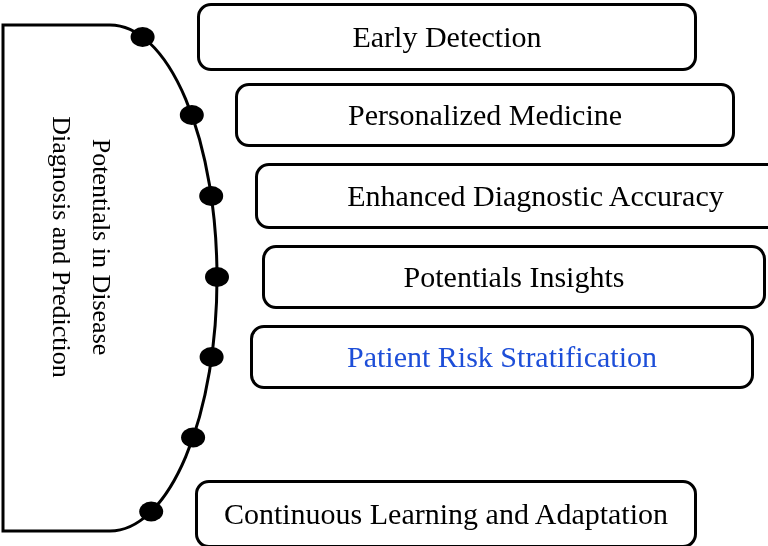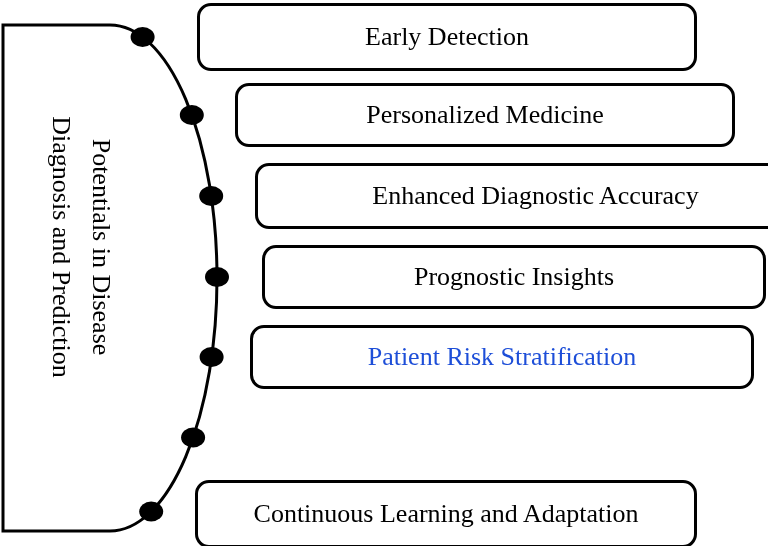--- a/index.html
+++ b/index.html
@@ -26,21 +26,21 @@
   }
   .item-box {
     position: absolute;
     box-sizing: border-box;
     background: #ffffff;
     border: 3px solid #000000;
     border-radius: 14px;
     display: flex;
     align-items: center;
     justify-content: center;
-    font-size: 26px;
+    font-size: 30px;
     line-height: 1;
     text-align: center;
     white-space: nowrap;
   }
   .vtitle {
     position: absolute;
     left: -89px;
     top: 207px;
     width: 340px;
     height: 80px;
@@ -80,21 +80,21 @@
       <div class="item-box" style="left: 197px; top: 3px; width: 500px; height: 68px; border-color: rgb(0, 0, 0); color: rgb(0, 0, 0);">
         <span>Early Detection</span>
       </div>
       <div class="item-box" style="left: 235px; top: 83px; width: 500px; height: 64px; border-color: rgb(0, 0, 0); color: rgb(0, 0, 0);">
         <span>Personalized Medicine</span>
       </div>
       <div class="item-box" style="left: 255px; top: 163px; width: 561px; height: 66px; border-color: rgb(0, 0, 0); color: rgb(0, 0, 0);">
         <span>Enhanced Diagnostic Accuracy</span>
       </div>
       <div class="item-box" style="left: 262px; top: 245px; width: 504px; height: 64px; border-color: rgb(0, 0, 0); color: rgb(0, 0, 0);">
-        <span>Prognostic Insights</span>
+        <span>Potentials Insights</span>
       </div>
       <div class="item-box" style="left: 250px; top: 325px; width: 504px; height: 64px; border-color: rgb(0, 0, 0); color: #1d4ed8;">
         <span>Patient Risk Stratification</span>
       </div>
       <div class="item-box" style="left: 195px; top: 480px; width: 502px; height: 68px; border-color: rgb(0, 0, 0); color: rgb(0, 0, 0);">
         <span>Continuous Learning and Adaptation</span>
       </div>
     </div>
 
 </div>

